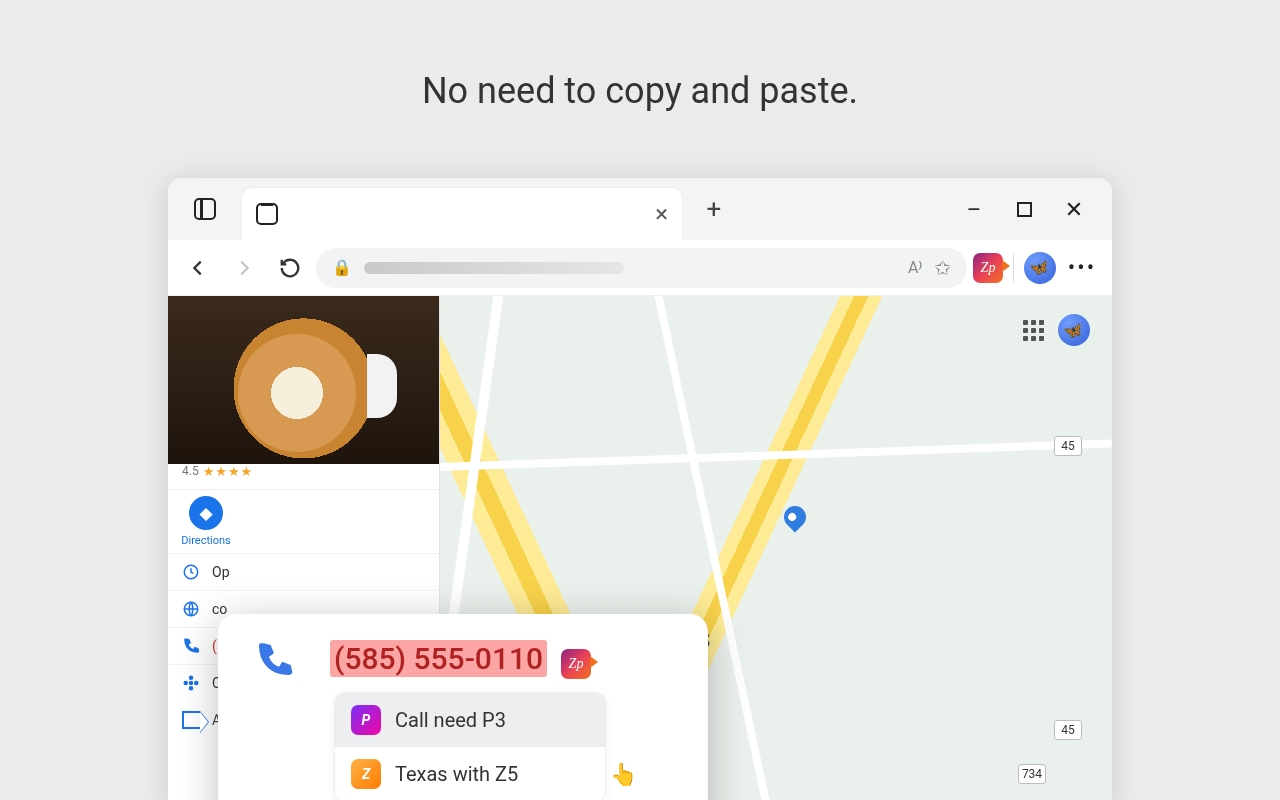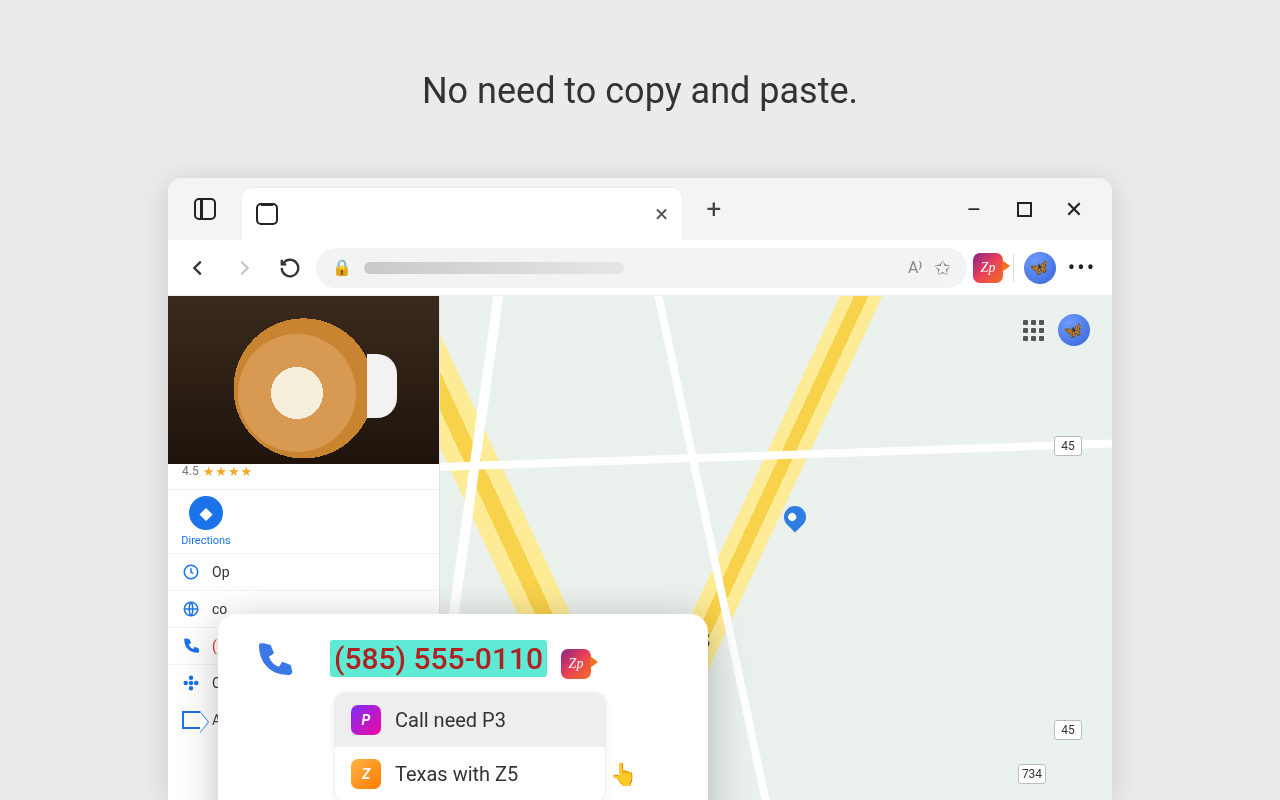--- a/index.html
+++ b/index.html
@@ -121,21 +121,21 @@
 
   
   .popup{
     position:absolute;left:50px;top:318px;width:490px;
     background:#fff;border-radius:18px;box-shadow:0 8px 40px rgba(0,0,0,.25);
     padding:26px 28px;
   }
   .poprow{display:flex;align-items:center;gap:28px;margin-bottom:18px;}
   .icol{width:56px;display:flex;justify-content:center;}
   .phoneic{width:40px;height:40px;}
-  .phnum{font-size:30px;font-weight:500;color:#b02221;background:#5eead4;padding:1px 4px;border-radius:3px;}
+  .phnum{font-size:30px;font-weight:500;color:#b02221;background:#fca5a5;padding:1px 4px;border-radius:3px;}
   .zp-inline{display:inline-flex;margin-left:10px;vertical-align:middle;}
   .menu{position:relative;left:88px;width:272px;border:1px solid #eee;border-radius:10px;overflow:hidden;box-shadow:0 2px 8px rgba(0,0,0,.06);margin-top:-6px;margin-bottom:20px;}
   .mitem{display:flex;align-items:center;gap:14px;padding:12px 16px;font-size:20px;color:#333;}
   .mitem.hover{background:#eceef0;}
   .app-p3{width:30px;height:30px;border-radius:7px;background:linear-gradient(135deg,#7b2ff7,#f107a3);display:flex;align-items:center;justify-content:center;color:#fff;font-style:italic;font-weight:700;font-size:14px;}
   .app-z5{width:30px;height:30px;border-radius:7px;background:linear-gradient(135deg,#ffb347,#ff7b00);display:flex;align-items:center;justify-content:center;color:#fff;font-style:italic;font-weight:700;font-size:14px;}
   .cursor{position:absolute;left:442px;top:466px;font-size:22px;pointer-events:none;}
 </style>
 </head>
 <body>

